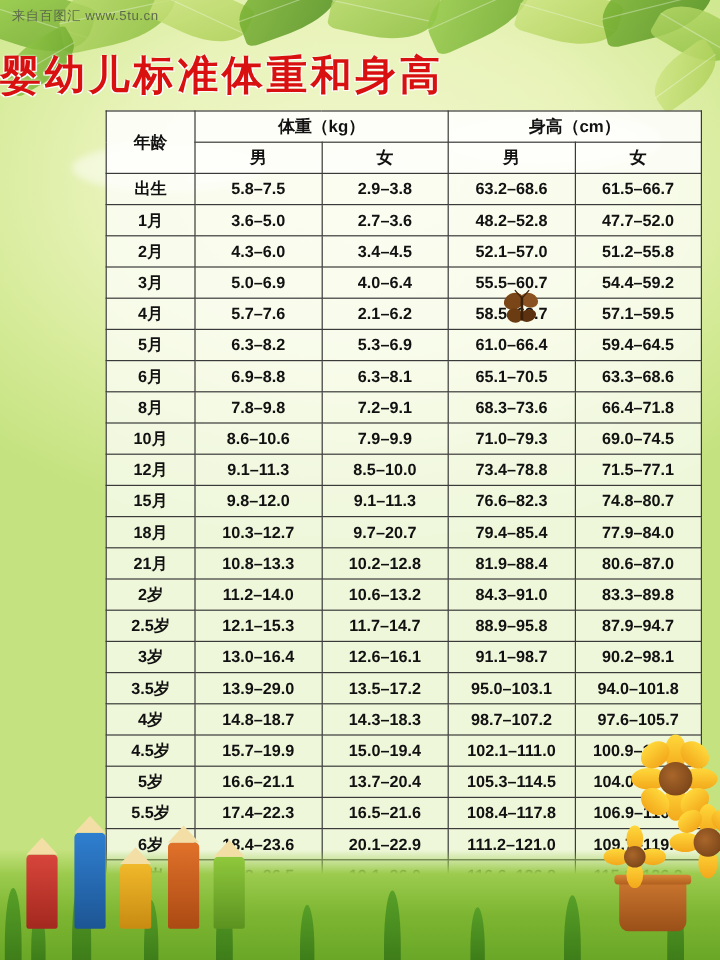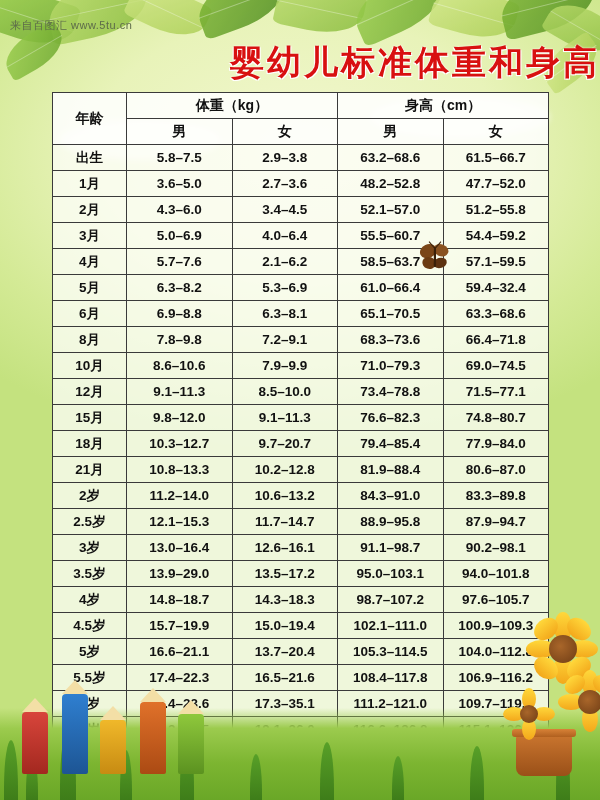--- a/index.html
+++ b/index.html
@@ -35,34 +35,34 @@
     position:absolute;
     width: 100%;
     height: 1px;
     top: 50%;
     background: rgba(255,255,255,.35);
   }
   
   .watermark {
     position: absolute;
     left: 10px;
-    top: 18px;
+    top: 6px;
     font-size: 11px;
     color: #5d6b4a;
     letter-spacing: .5px;
     z-index: 20;
     font-family: "Liberation Sans", sans-serif;
   }
   
   .title {
     position: absolute;
     top: 40px;
     left: 0;
     width: 600px;
-    text-align: right;
+    text-align: left;
     font-size: 34px;
     font-weight: bold;
     color: #d81010;
     letter-spacing: 3px;
     z-index: 15;
     font-family: "Liberation Sans", sans-serif;
     text-shadow: 0 0 2px #fff, 1px 1px 0 #fff, -1px 1px 0 #fff;
   }
   
   .table-wrap {
@@ -70,20 +70,21 @@
     left: 52px;
     top: 92px;
     width: 496px;
     z-index: 12;
   }
   table.growth {
     border-collapse: collapse;
     width: 496px;
     background: rgba(255,255,255,.72);
     table-layout: fixed;
+    margin-left: 36px;
   }
   table.growth th, table.growth td {
     border: 1px solid #3a3a3a;
     text-align: center;
     font-size: 13.5px;
     font-weight: bold;
     color: #111;
     height: 25px;
     padding: 0;
     font-family: "Liberation Sans", sans-serif;
@@ -275,21 +276,21 @@
             <td>5.7–7.6</td>
             <td>2.1–6.2</td>
             <td>58.5–63.7</td>
             <td>57.1–59.5</td>
           </tr>
           <tr>
             <td class="age">5月</td>
             <td>6.3–8.2</td>
             <td>5.3–6.9</td>
             <td>61.0–66.4</td>
-            <td>59.4–32.4</td>
+            <td>59.4–64.5</td>
           </tr>
           <tr>
             <td class="age">6月</td>
             <td>6.9–8.8</td>
             <td>6.3–8.1</td>
             <td>65.1–70.5</td>
             <td>63.3–68.6</td>
           </tr>
           <tr>
             <td class="age">8月</td>
@@ -385,21 +386,21 @@
           <tr>
             <td class="age">5.5岁</td>
             <td>17.4–22.3</td>
             <td>16.5–21.6</td>
             <td>108.4–117.8</td>
             <td>106.9–116.2</td>
           </tr>
           <tr>
             <td class="age">6岁</td>
             <td>18.4–23.6</td>
-            <td>17.3–35.1</td>
+            <td>20.1–22.9</td>
             <td>111.2–121.0</td>
             <td>109.7–119.6</td>
           </tr>
           <tr>
             <td class="age">7岁</td>
             <td>20.2–26.5</td>
             <td>19.1–26.0</td>
             <td>116.6–126.8</td>
             <td>115.1–126.2</td>
           </tr>

